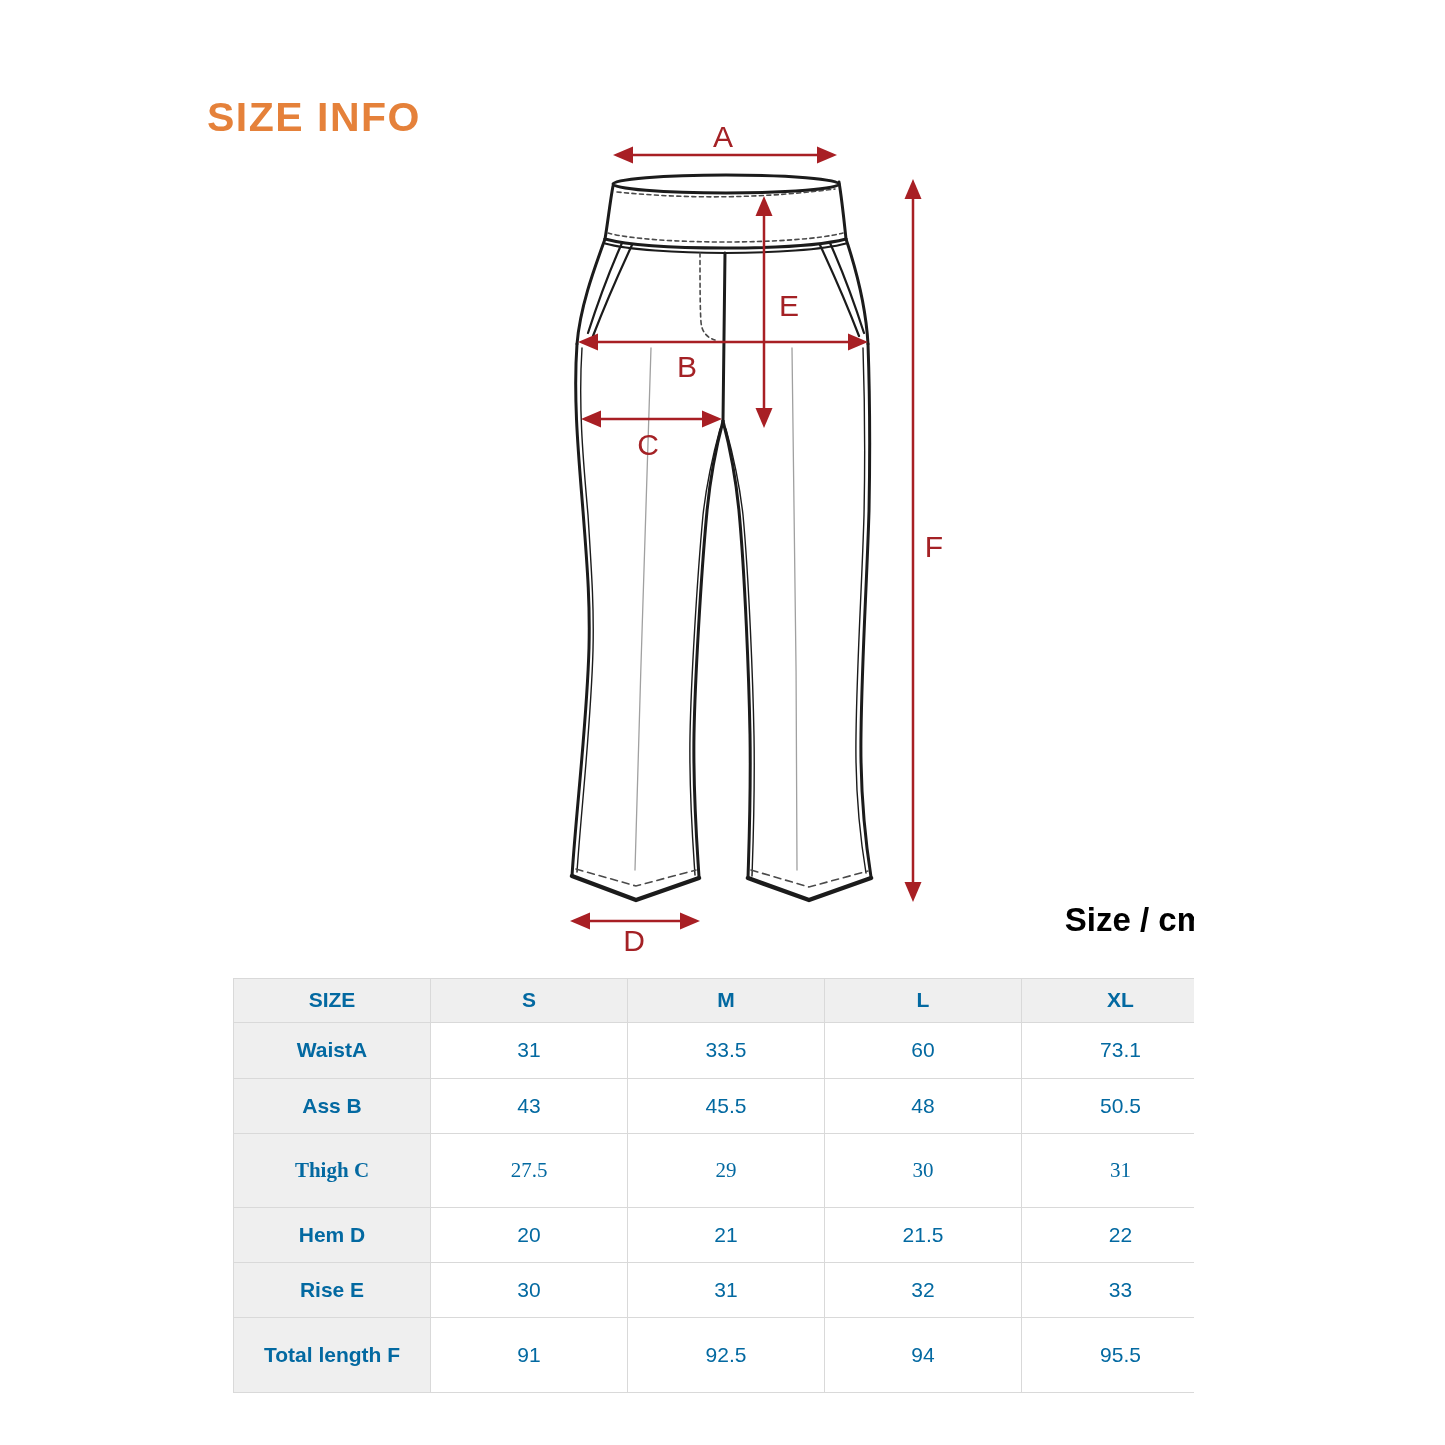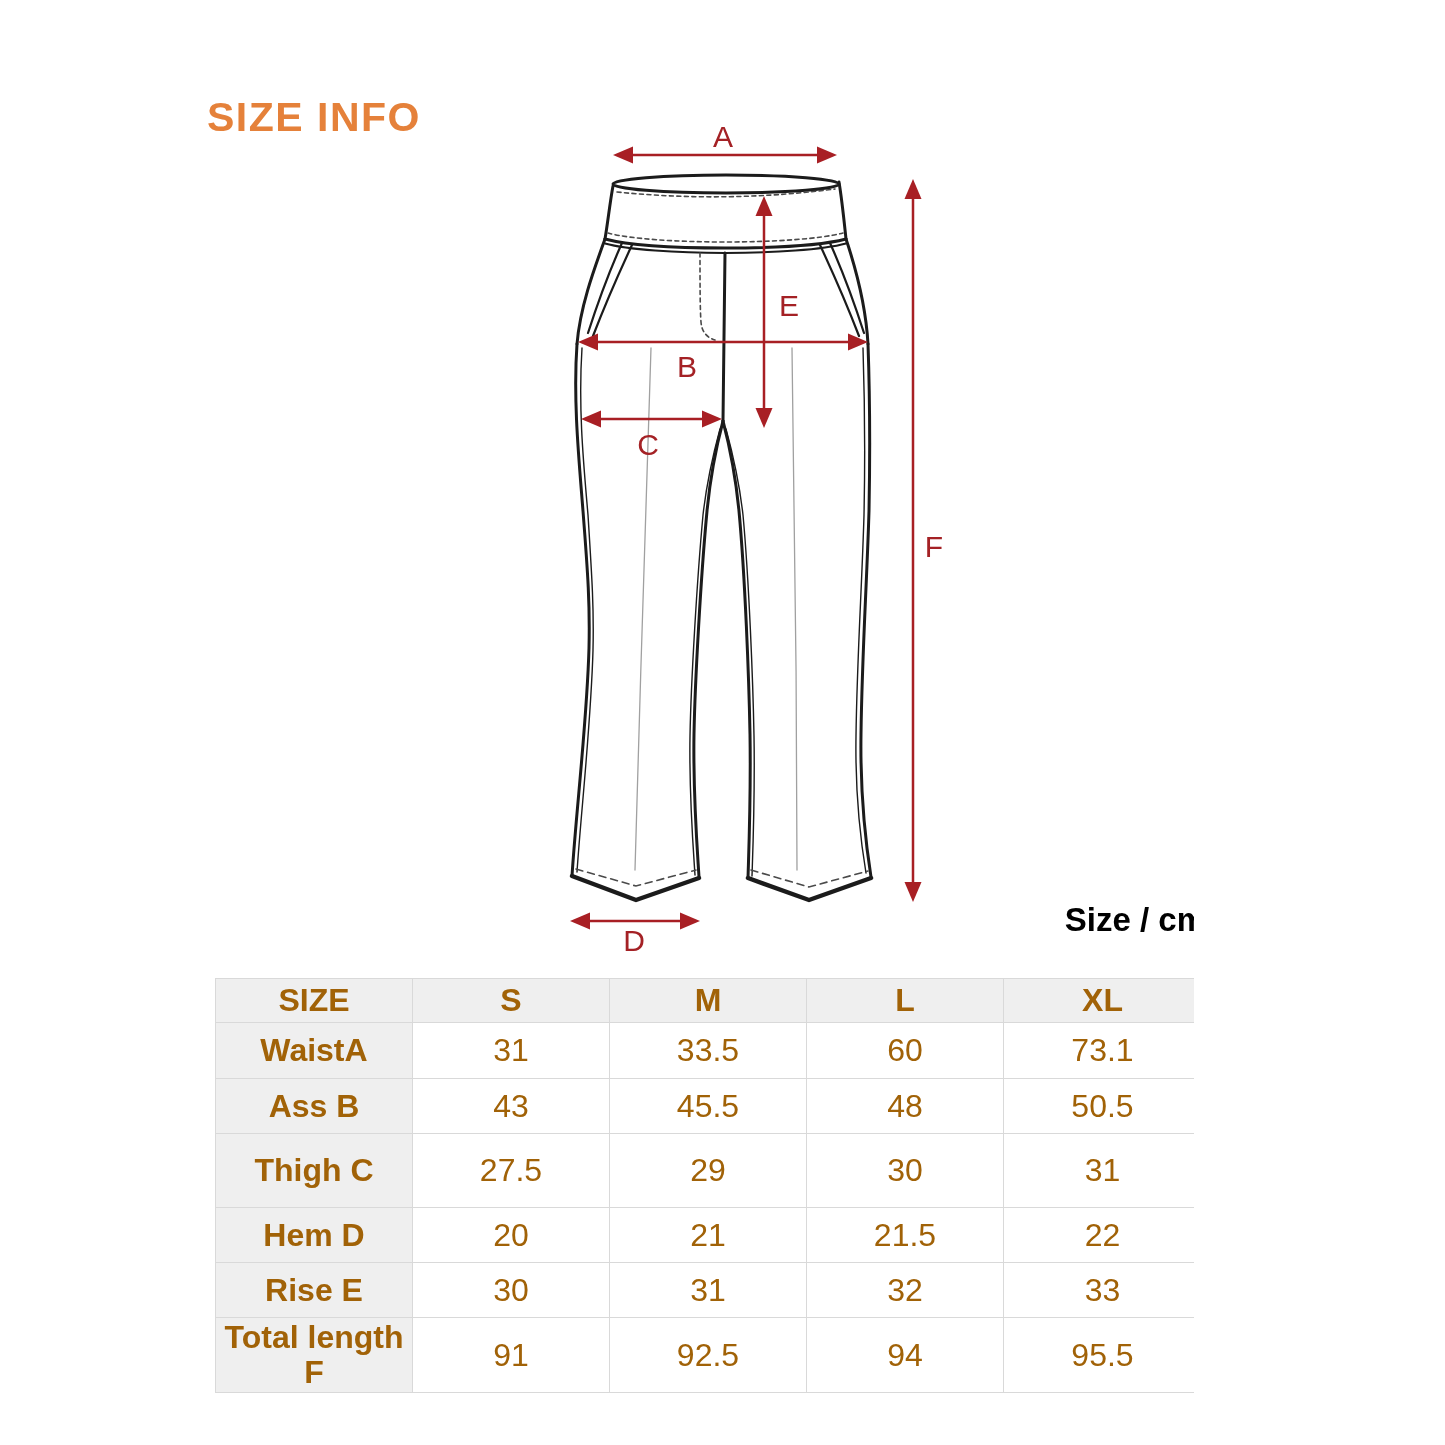--- a/index.html
+++ b/index.html
@@ -14,33 +14,33 @@
     position:absolute;left:207px;top:94px;
     font-size:41px;font-weight:bold;letter-spacing:1.5px;
     color:#E5813A;margin:0;
   }
   .diagram-svg{position:absolute;left:0;top:0;}
   .unit-label{
     position:absolute;left:1040px;top:901px;width:166px;
     text-align:right;font-size:33px;font-weight:bold;color:#000000;
   }
   table.size-table{
-    position:absolute;left:215px;top:978px;width:986px;
+    position:absolute;left:233px;top:978px;width:986px;
     border-collapse:collapse;table-layout:fixed;
-    font-size:32px;color:#a16207;
+    font-size:21px;color:#0369a1;
   }
   table.size-table th, table.size-table td{
     border:1px solid #D9D9D9;text-align:center;vertical-align:middle;
     padding:0;line-height:1.08;overflow:hidden;
   }
   table.size-table th{background:#EFEFEF;font-weight:600;}
   td.row-label{background:#EFEFEF;font-weight:600;}
   td.value{background:#ffffff;font-weight:400;}
   tr.r0{height:44px;} tr.r1{height:56px;padding-left:28px;} tr.r2{height:55px;}
-  tr.r3{height:74px;} tr.r4{height:55px;} tr.r5{height:55px;padding-left:20px;} tr.r6{height:75px;padding-left:24px;}
+  tr.r3{height:74px;font-family:Liberation Serif, serif;} tr.r4{height:55px;} tr.r5{height:55px;padding-left:20px;} tr.r6{height:75px;padding-left:24px;}
 </style>
 </head>
 <body>
 
 <div class="canvas">
 
   <h1 class="page-title">SIZE INFO</h1>
 
   <svg class="diagram-svg" width="1445" height="975" viewBox="0 0 1445 975">
 

